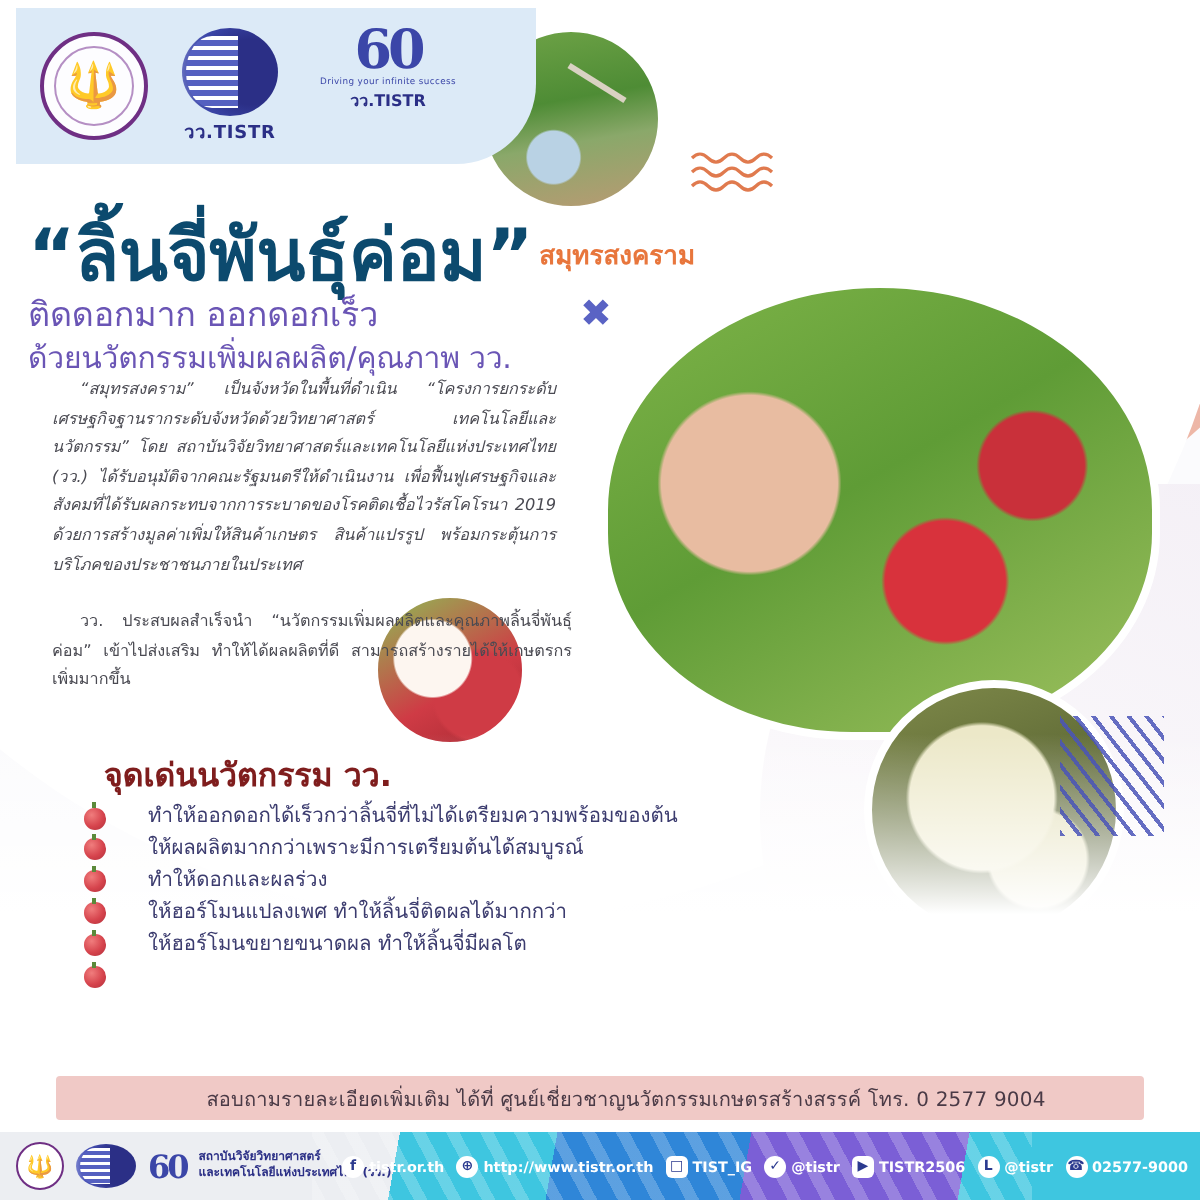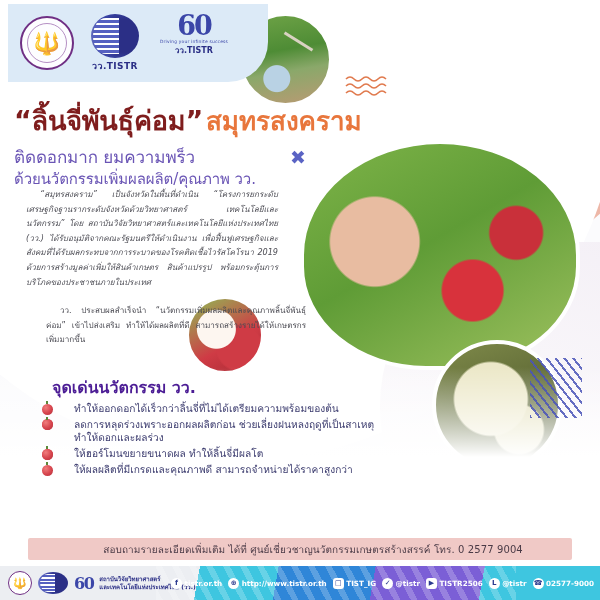--- a/index.html
+++ b/index.html
@@ -112,25 +112,25 @@
   }
   .hatch {
     position:absolute; right:18px; top:358px; width:52px; height:60px;
     background:repeating-linear-gradient(52deg,#4a54b8 0 2px,transparent 2px 7px);
     opacity:.85;
   }
 
   
   .title-row { position:absolute; left:14px; top:99px; white-space:nowrap; }
   .t-main {
-    font-size:27px; font-weight:bold; color:#7f1d1d;
+    font-size:36px; font-weight:bold; color:#0c4a6e;
     letter-spacing:-.2px; vertical-align:middle;
   }
   .t-prov {
-    font-size:26px; font-weight:bold; color:#e8763c;
+    font-size:13px; font-weight:bold; color:#e8763c;
     vertical-align:middle; margin-left:3px;
   }
   .sub1 {
     position:absolute; left:14px; top:143px;
     font-size:17px; color:#6a55b5; letter-spacing:-.1px;
   }
   .sub2 {
     position:absolute; left:14px; top:167px;
     font-size:15px; color:#6a55b5; letter-spacing:-.1px;
   }
@@ -138,26 +138,25 @@
   .body-para {
     position:absolute; left:26px; top:187px; width:252px;
     font-size:8.1px; line-height:14.6px; color:#4a4a52; text-align:justify;
     text-indent:14px;
     font-style:italic;
   }
   .body-para2 {
     position:absolute; left:26px; top:303px; width:260px;
     font-size:8.1px; line-height:14.6px; color:#4a4a52; text-align:justify;
     text-indent:14px;
-    margin-left:20px;
   }
 
   .feat-head {
     position:absolute; left:52px; top:375px;
-    font-size:16px; font-weight:bold; color:#4c1d95;
+    font-size:16px; font-weight:bold; color:#7f1d1d;
   }
   .bullets {
     position:absolute; left:42px; top:402px; width:420px;
     list-style:none;
   }
   .bullets li {
     position:relative; padding-left:32px; margin-bottom:2.5px;
     font-size:10.2px; line-height:13.4px; color:#3b3b6e;
   }
   .bullets li .lychee {
@@ -249,35 +248,35 @@
 
   <svg class="squiggle" viewBox="0 0 44 22">
     <path d="M1 4 q4 -4 8 0 t8 0 t8 0 t8 0 t8 0" fill="none" stroke="#e07a4e" stroke-width="1.6"></path>
     <path d="M1 11 q4 -4 8 0 t8 0 t8 0 t8 0 t8 0" fill="none" stroke="#e07a4e" stroke-width="1.6"></path>
     <path d="M1 18 q4 -4 8 0 t8 0 t8 0 t8 0 t8 0" fill="none" stroke="#e07a4e" stroke-width="1.6"></path>
   </svg>
 
   <div class="title-row">
     <span class="t-main">“ลิ้นจี่พันธุ์ค่อม”</span><span class="t-prov">สมุทรสงคราม</span>
   </div>
-  <div class="sub1">ติดดอกมาก ยมความพร็ว</div>
+  <div class="sub1">ติดดอกมาก ออกดอกเร็ว</div>
   <div class="cross-x">✖</div>
   <div class="sub2">ด้วยนวัตกรรมเพิ่มผลผลิต/คุณภาพ วว.</div>
 
   <div class="body-para">“สมุทรสงคราม” เป็นจังหวัดในพื้นที่ดำเนิน “โครงการยกระดับเศรษฐกิจฐานรากระดับจังหวัดด้วยวิทยาศาสตร์ เทคโนโลยีและนวัตกรรม” โดย สถาบันวิจัยวิทยาศาสตร์และเทคโนโลยีแห่งประเทศไทย (วว.) ได้รับอนุมัติจากคณะรัฐมนตรีให้ดำเนินงาน เพื่อฟื้นฟูเศรษฐกิจและสังคมที่ได้รับผลกระทบจากการระบาดของโรคติดเชื้อไวรัสโคโรนา 2019 ด้วยการสร้างมูลค่าเพิ่มให้สินค้าเกษตร สินค้าแปรรูป พร้อมกระตุ้นการบริโภคของประชาชนภายในประเทศ</div>
   <div class="body-para2">วว. ประสบผลสำเร็จนำ “นวัตกรรมเพิ่มผลผลิตและคุณภาพลิ้นจี่พันธุ์ค่อม” เข้าไปส่งเสริม ทำให้ได้ผลผลิตที่ดี สามารถสร้างรายได้ให้เกษตรกรเพิ่มมากขึ้น</div>
 
   <div class="feat-head">จุดเด่นนวัตกรรม วว.</div>
   <ul class="bullets" id="bullets">
       <li><span class="lychee"></span><span>ทำให้ออกดอกได้เร็วกว่าลิ้นจี่ที่ไม่ได้เตรียมความพร้อมของต้น</span></li>
+      <li><span class="lychee"></span><span>ให้ผลผลิตมากกว่าเพราะมีการเตรียมต้นได้สมบูรณ์</span></li>
+      <li><span class="lychee"></span><span class="cont">ทำให้ดอกและผลร่วง</span></li>
+      <li><span class="lychee"></span><span>ให้ฮอร์โมนแปลงเพศ ทำให้ลิ้นจี่ติดผลได้มากกว่า</span></li>
+      <li><span class="lychee"></span><span>ให้ฮอร์โมนขยายขนาดผล ทำให้ลิ้นจี่มีผลโต</span></li>
       <li><span class="lychee"></span></li>
-      <li><span class="lychee"></span><span>ลดการหลุดร่วงเพราะออกผลผลิตก่อน ช่วยเลี่ยงฝนหลงฤดูที่เป็นสาเหตุ</span><span class="cont">ทำให้ดอกและผลร่วง</span></li>
-      <li><span class="lychee"></span></li>
-      <li><span class="lychee"></span><span>ให้ฮอร์โมนขยายขนาดผล ทำให้ลิ้นจี่มีผลโต</span></li>
-      <li><span class="lychee"></span><span>ให้ผลผลิตที่มีเกรดและคุณภาพดี สามารถจำหน่ายได้ราคาสูงกว่า</span></li>
     </ul>
 
   <div class="contact-bar">
     <span>สอบถามรายละเอียดเพิ่มเติม ได้ที่  ศูนย์เชี่ยวชาญนวัตกรรมเกษตรสร้างสรรค์ โทร.  0 2577 9004</span>
   </div>
 
   <div class="footer">
     <div class="footer-left">
       <div class="f-seal">🔱</div>
       <div class="f-ball"></div>

